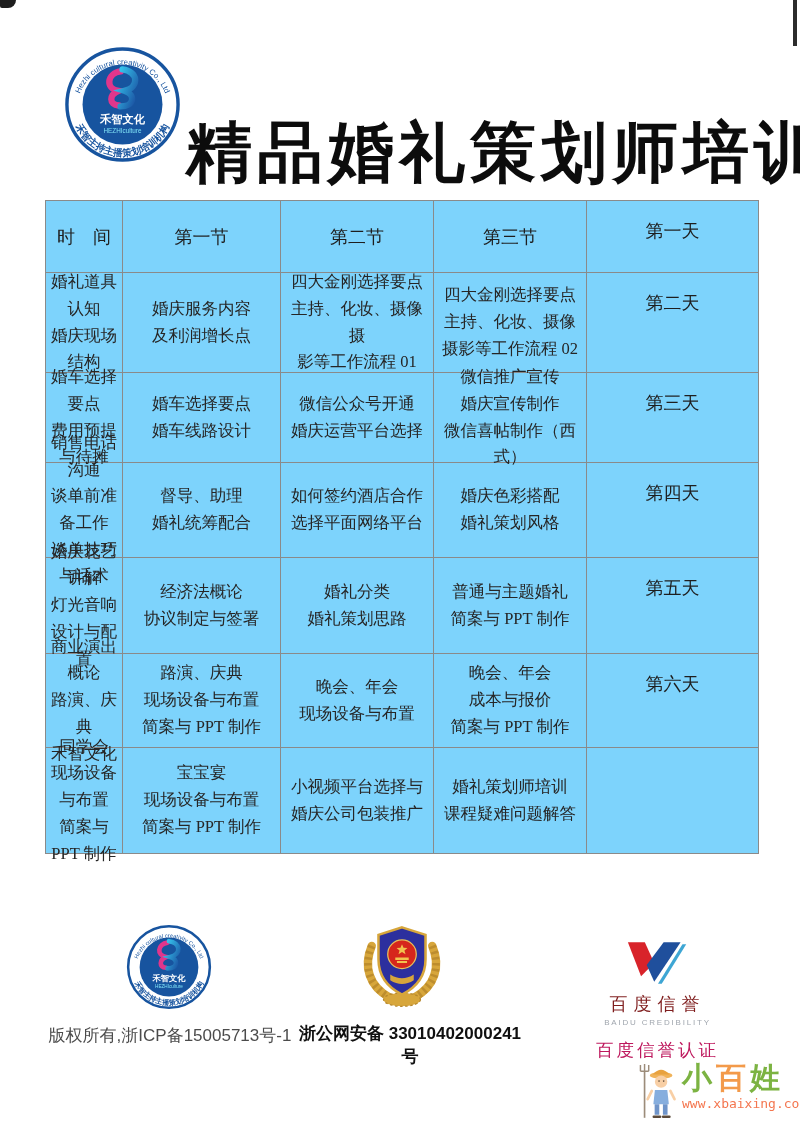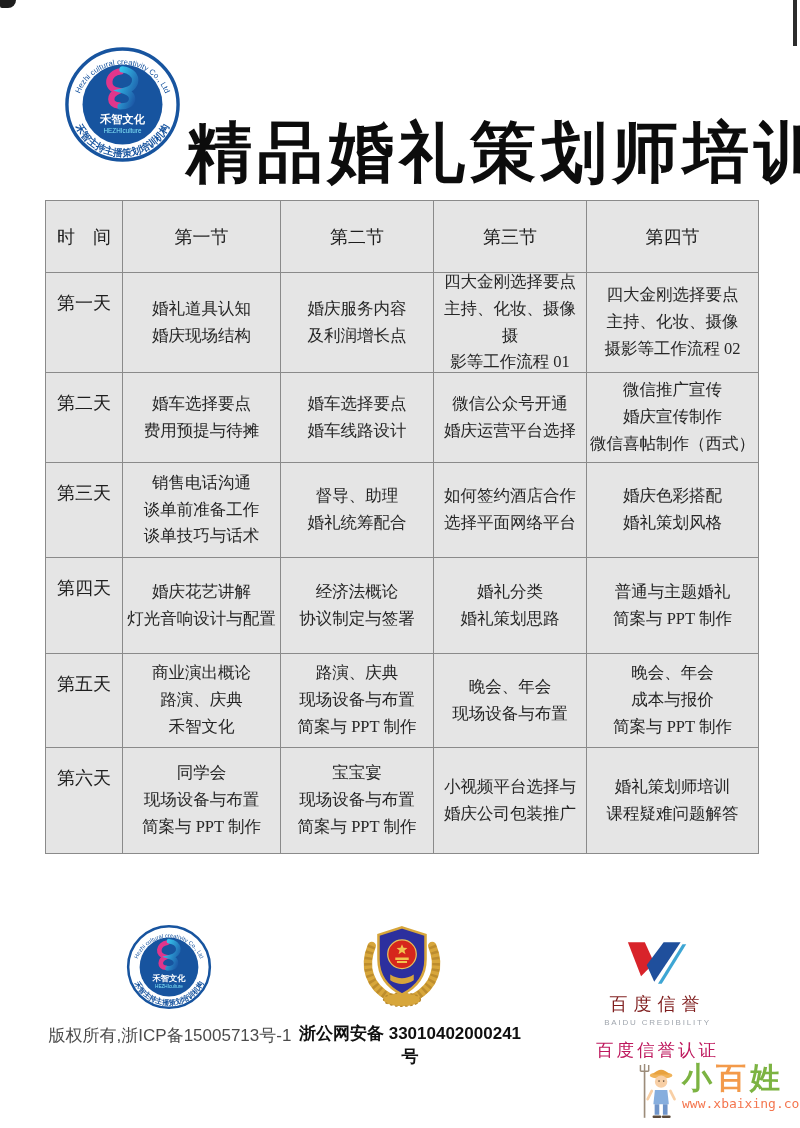--- a/index.html
+++ b/index.html
@@ -14,21 +14,21 @@
   .hz-logo{position:absolute;left:64px;top:46px;width:117px;height:117px;}
   .hz-logo-footer{position:absolute;left:126px;top:924px;width:86px;height:86px;}
   .title{position:absolute;left:186px;top:78px;width:580px;height:62px;line-height:62px;
          font-size:66px;font-weight:bold;letter-spacing:5px;color:#0c0c0c;white-space:nowrap;}
 
   
   .course-table{position:absolute;left:45px;top:200px;
       display:grid;
       grid-template-columns:77px 158px 153px 153px 171px;
       grid-template-rows:72px 100px 90px 95px 96px 94px 105px;
-      border:1px solid #8a8a8a;box-sizing:border-box;background:#e5e5e5;}
+      border:1px solid #8a8a8a;box-sizing:border-box;background:#7dd3fc;}
   .course-table > div{border-right:1px solid #8a8a8a;border-bottom:1px solid #8a8a8a;
       box-sizing:border-box;white-space:pre-line;}
   .course-table > div:nth-child(5n){border-right:none;}
   .course-table > div:nth-child(n+31){border-bottom:none;text-align:center;}
   .cell-h{display:flex;align-items:center;justify-content:center;font-size:18px;color:#1e1e1e;}
   .cell-day{display:flex;justify-content:center;padding-top:18px;font-size:18px;color:#1e1e1e;}
   .cell-c{display:flex;flex-direction:column;align-items:center;justify-content:center;
       text-align:center;font-size:16.5px;line-height:1.62;color:#262626;padding:4px 2px;}
 
   
@@ -85,21 +85,20 @@
     <text x="60" y="89" text-anchor="middle" fill="#7fe0f5" font-size="6.5" font-family="Liberation Sans, sans-serif">HEZHIculture</text>
   </svg>
 
   <h1 class="title">精品婚礼策划师培训课程</h1>
 
   <div class="course-table">
     <div class="cell-h">时　间</div>
     <div class="cell-h">第一节</div>
     <div class="cell-h">第二节</div>
     <div class="cell-h">第三节</div>
-    <div class="cell-h">第四节</div>
 
     <div class="cell-day">第一天</div>
     <div class="cell-c">婚礼道具认知
 婚庆现场结构</div>
     <div class="cell-c">婚庆服务内容
 及利润增长点</div>
     <div class="cell-c">四大金刚选择要点
 主持、化妆、摄像摄
 影等工作流程 01</div>
     <div class="cell-c">四大金刚选择要点

